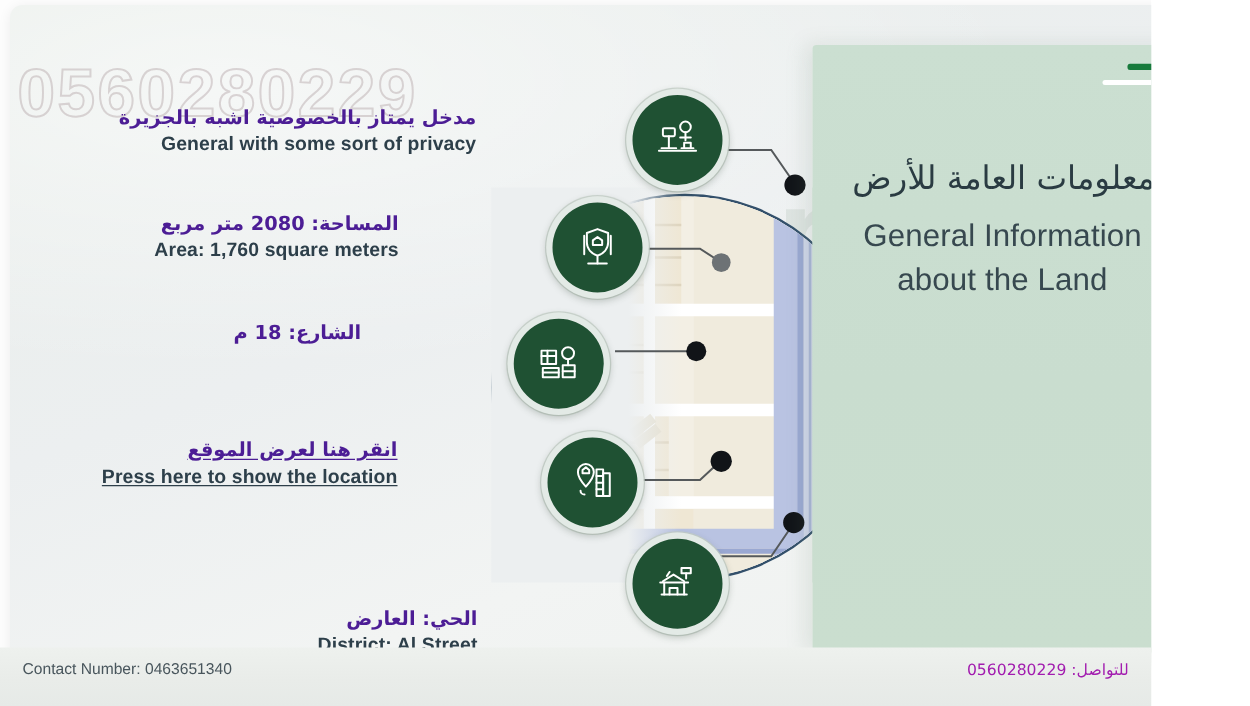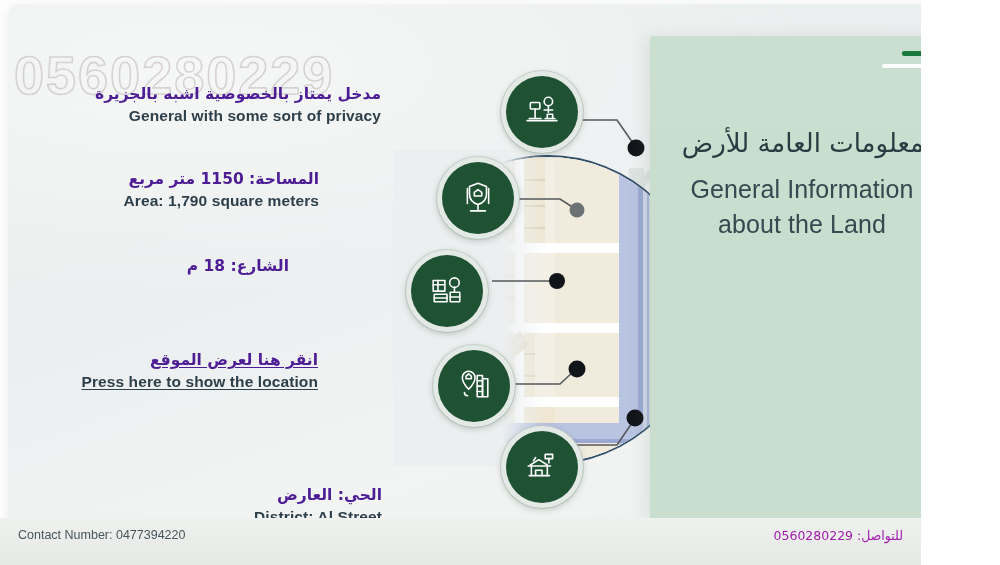--- a/index.html
+++ b/index.html
@@ -267,22 +267,22 @@
       </svg>
     </span>
   </div>
 
   <div class="row" style="right:540px;top:84px;">
     <div class="ar">مدخل يمتاز بالخصوصية اشبه بالجزيرة</div>
     <div class="en">General with some sort of privacy</div>
   </div>
 
   <div class="row" style="right:602px;top:169px;">
-    <div class="ar">المساحة: 1150 متر مربع</div>
-    <div class="en">Area: 1,790 square meters</div>
+    <div class="ar">المساحة: 2080 متر مربع</div>
+    <div class="en">Area: 1,760 square meters</div>
   </div>
 
   <div class="row" style="right:632px;top:256px;">
     <div class="ar">الشارع: 18 م</div>
   </div>
 
   <div class="row link" style="right:603px;top:350px;">
     <div class="ar">انقر هنا لعرض الموقع</div>
     <div class="en">Press here to show the location</div>
   </div>
@@ -296,16 +296,16 @@
     <div class="dash-green"></div>
     <div class="dash-white"></div>
     <div class="panel-ar">المعلومات العامة للأرض</div>
     <div class="panel-en">
       <div>General Information</div>
       <div>about the Land</div>
     </div>
   </div>
 
   <div class="bottom-strip"></div>
-  <div class="foot-left">Contact Number: 0477394220</div>
+  <div class="foot-left">Contact Number: 0463651340</div>
   <div class="foot-right">للتواصل: 0560280229</div>
 
 </div>
 
 </body></html>

